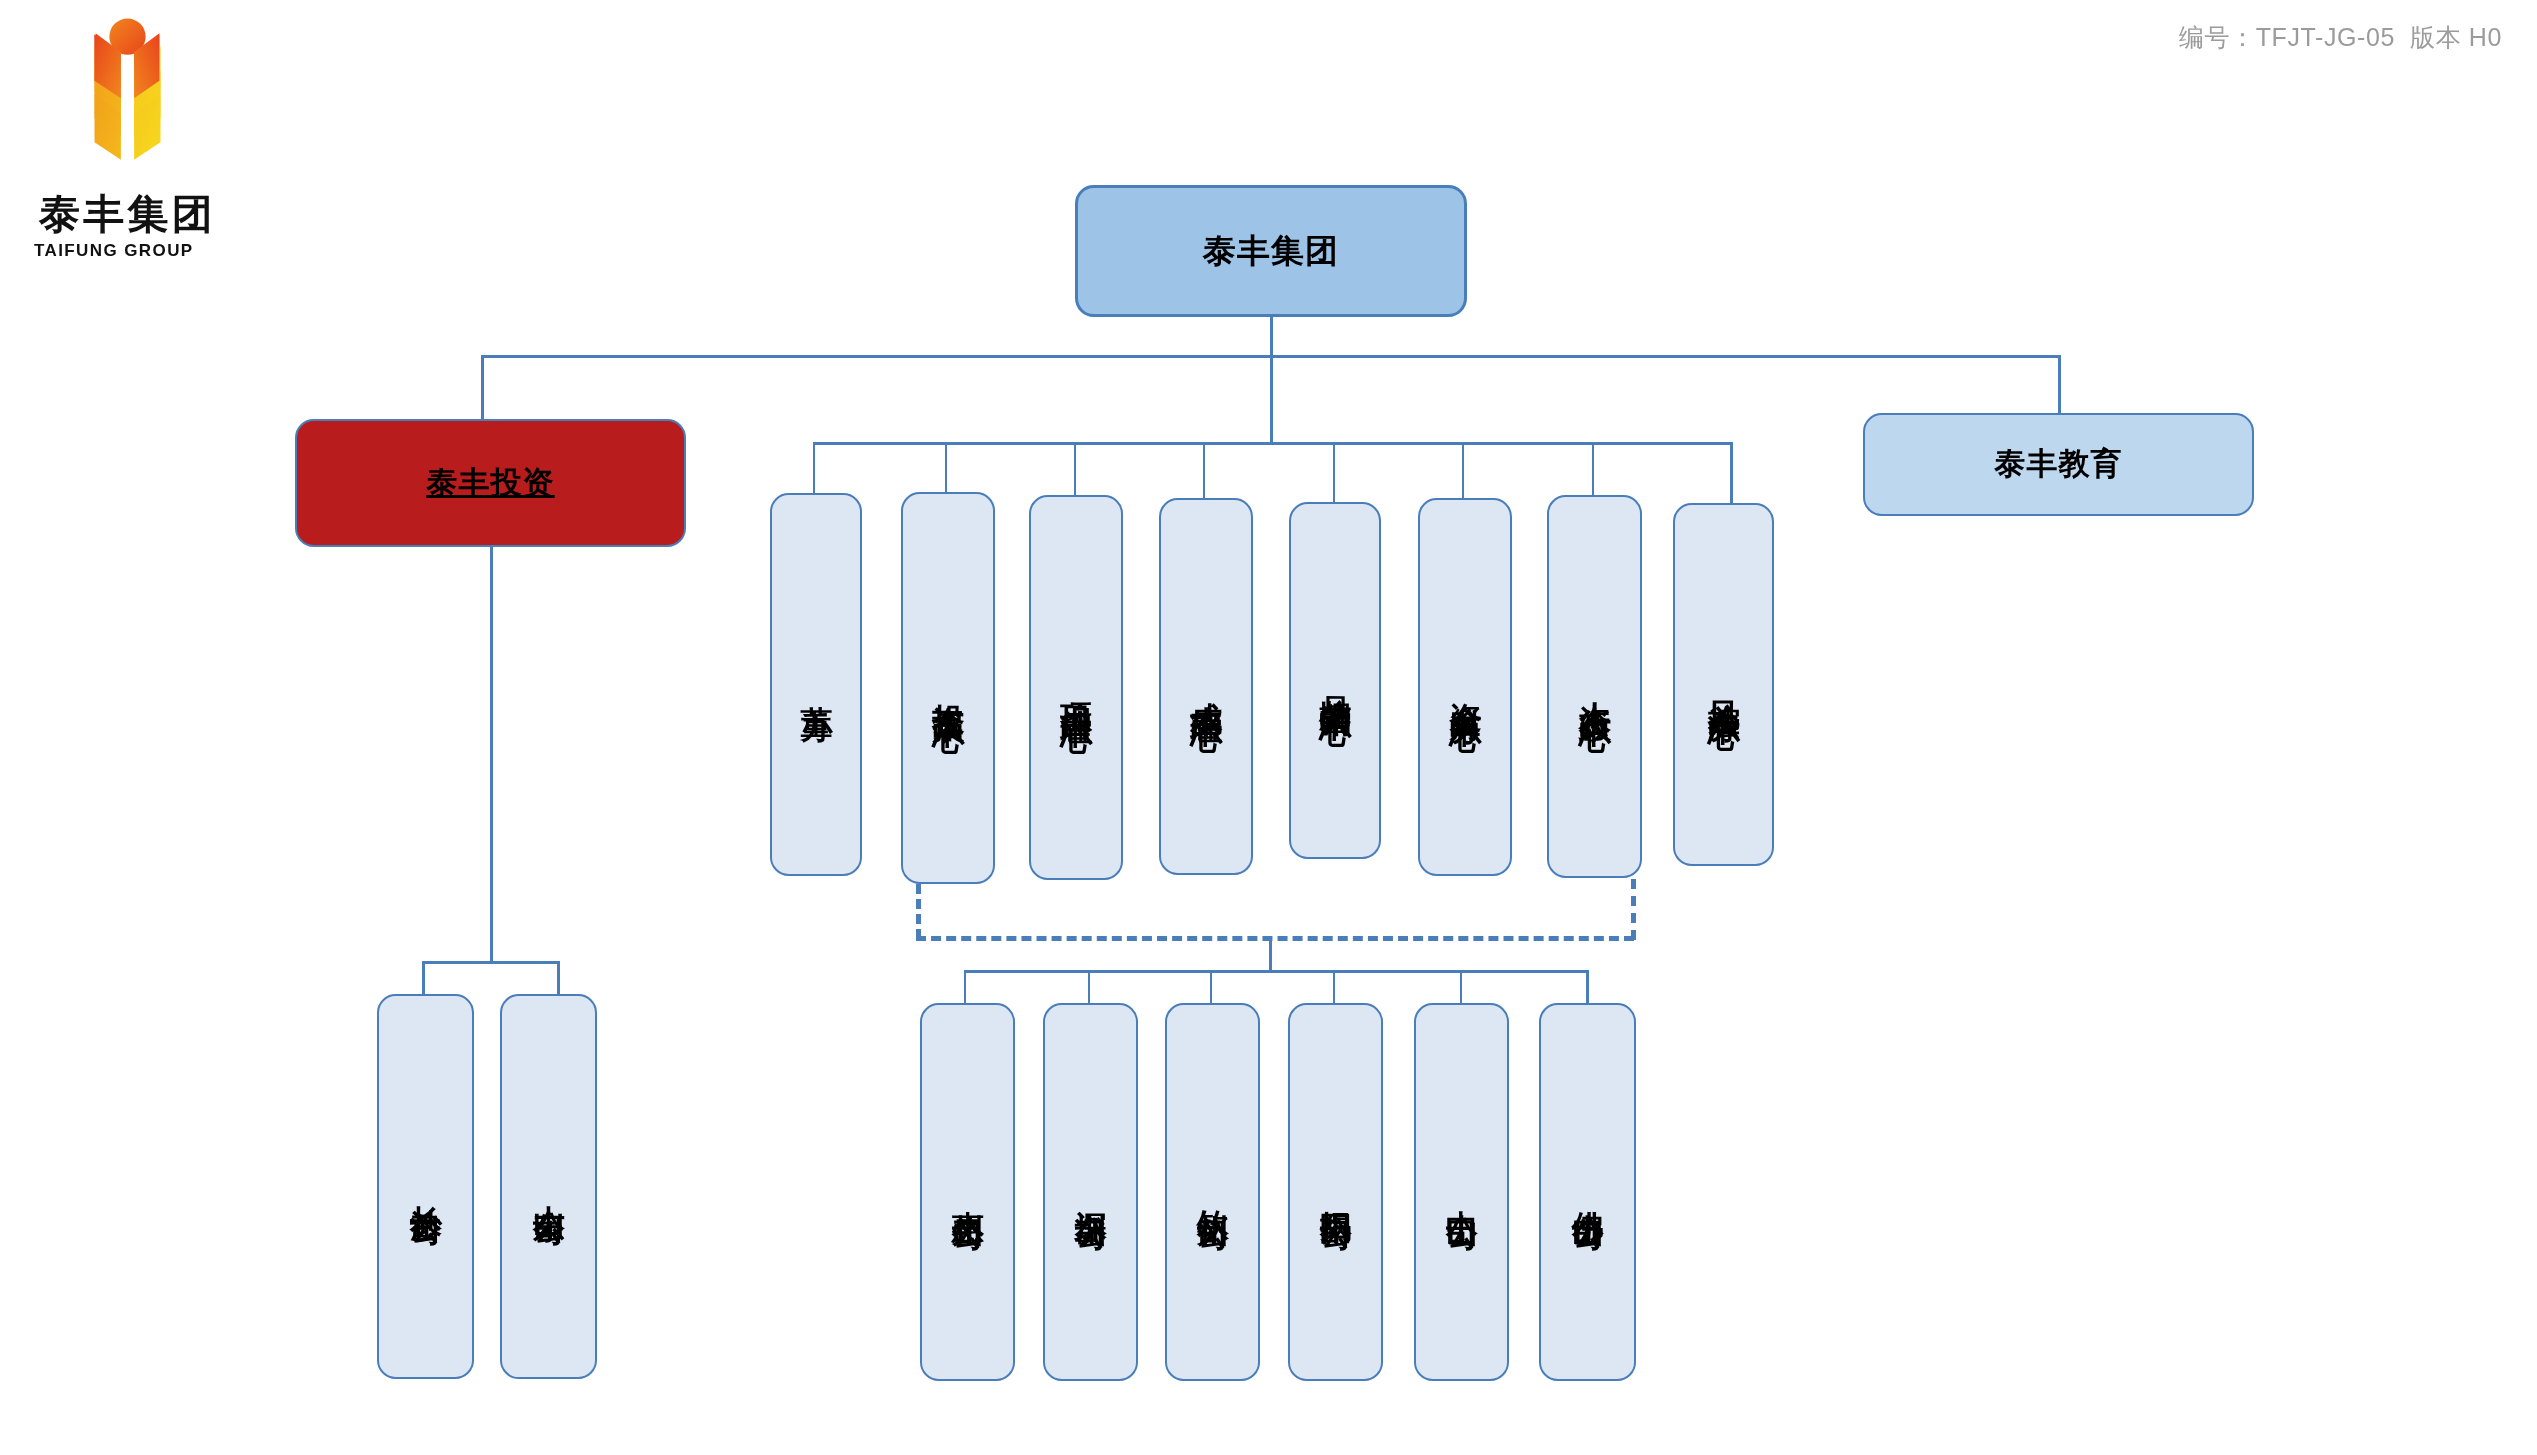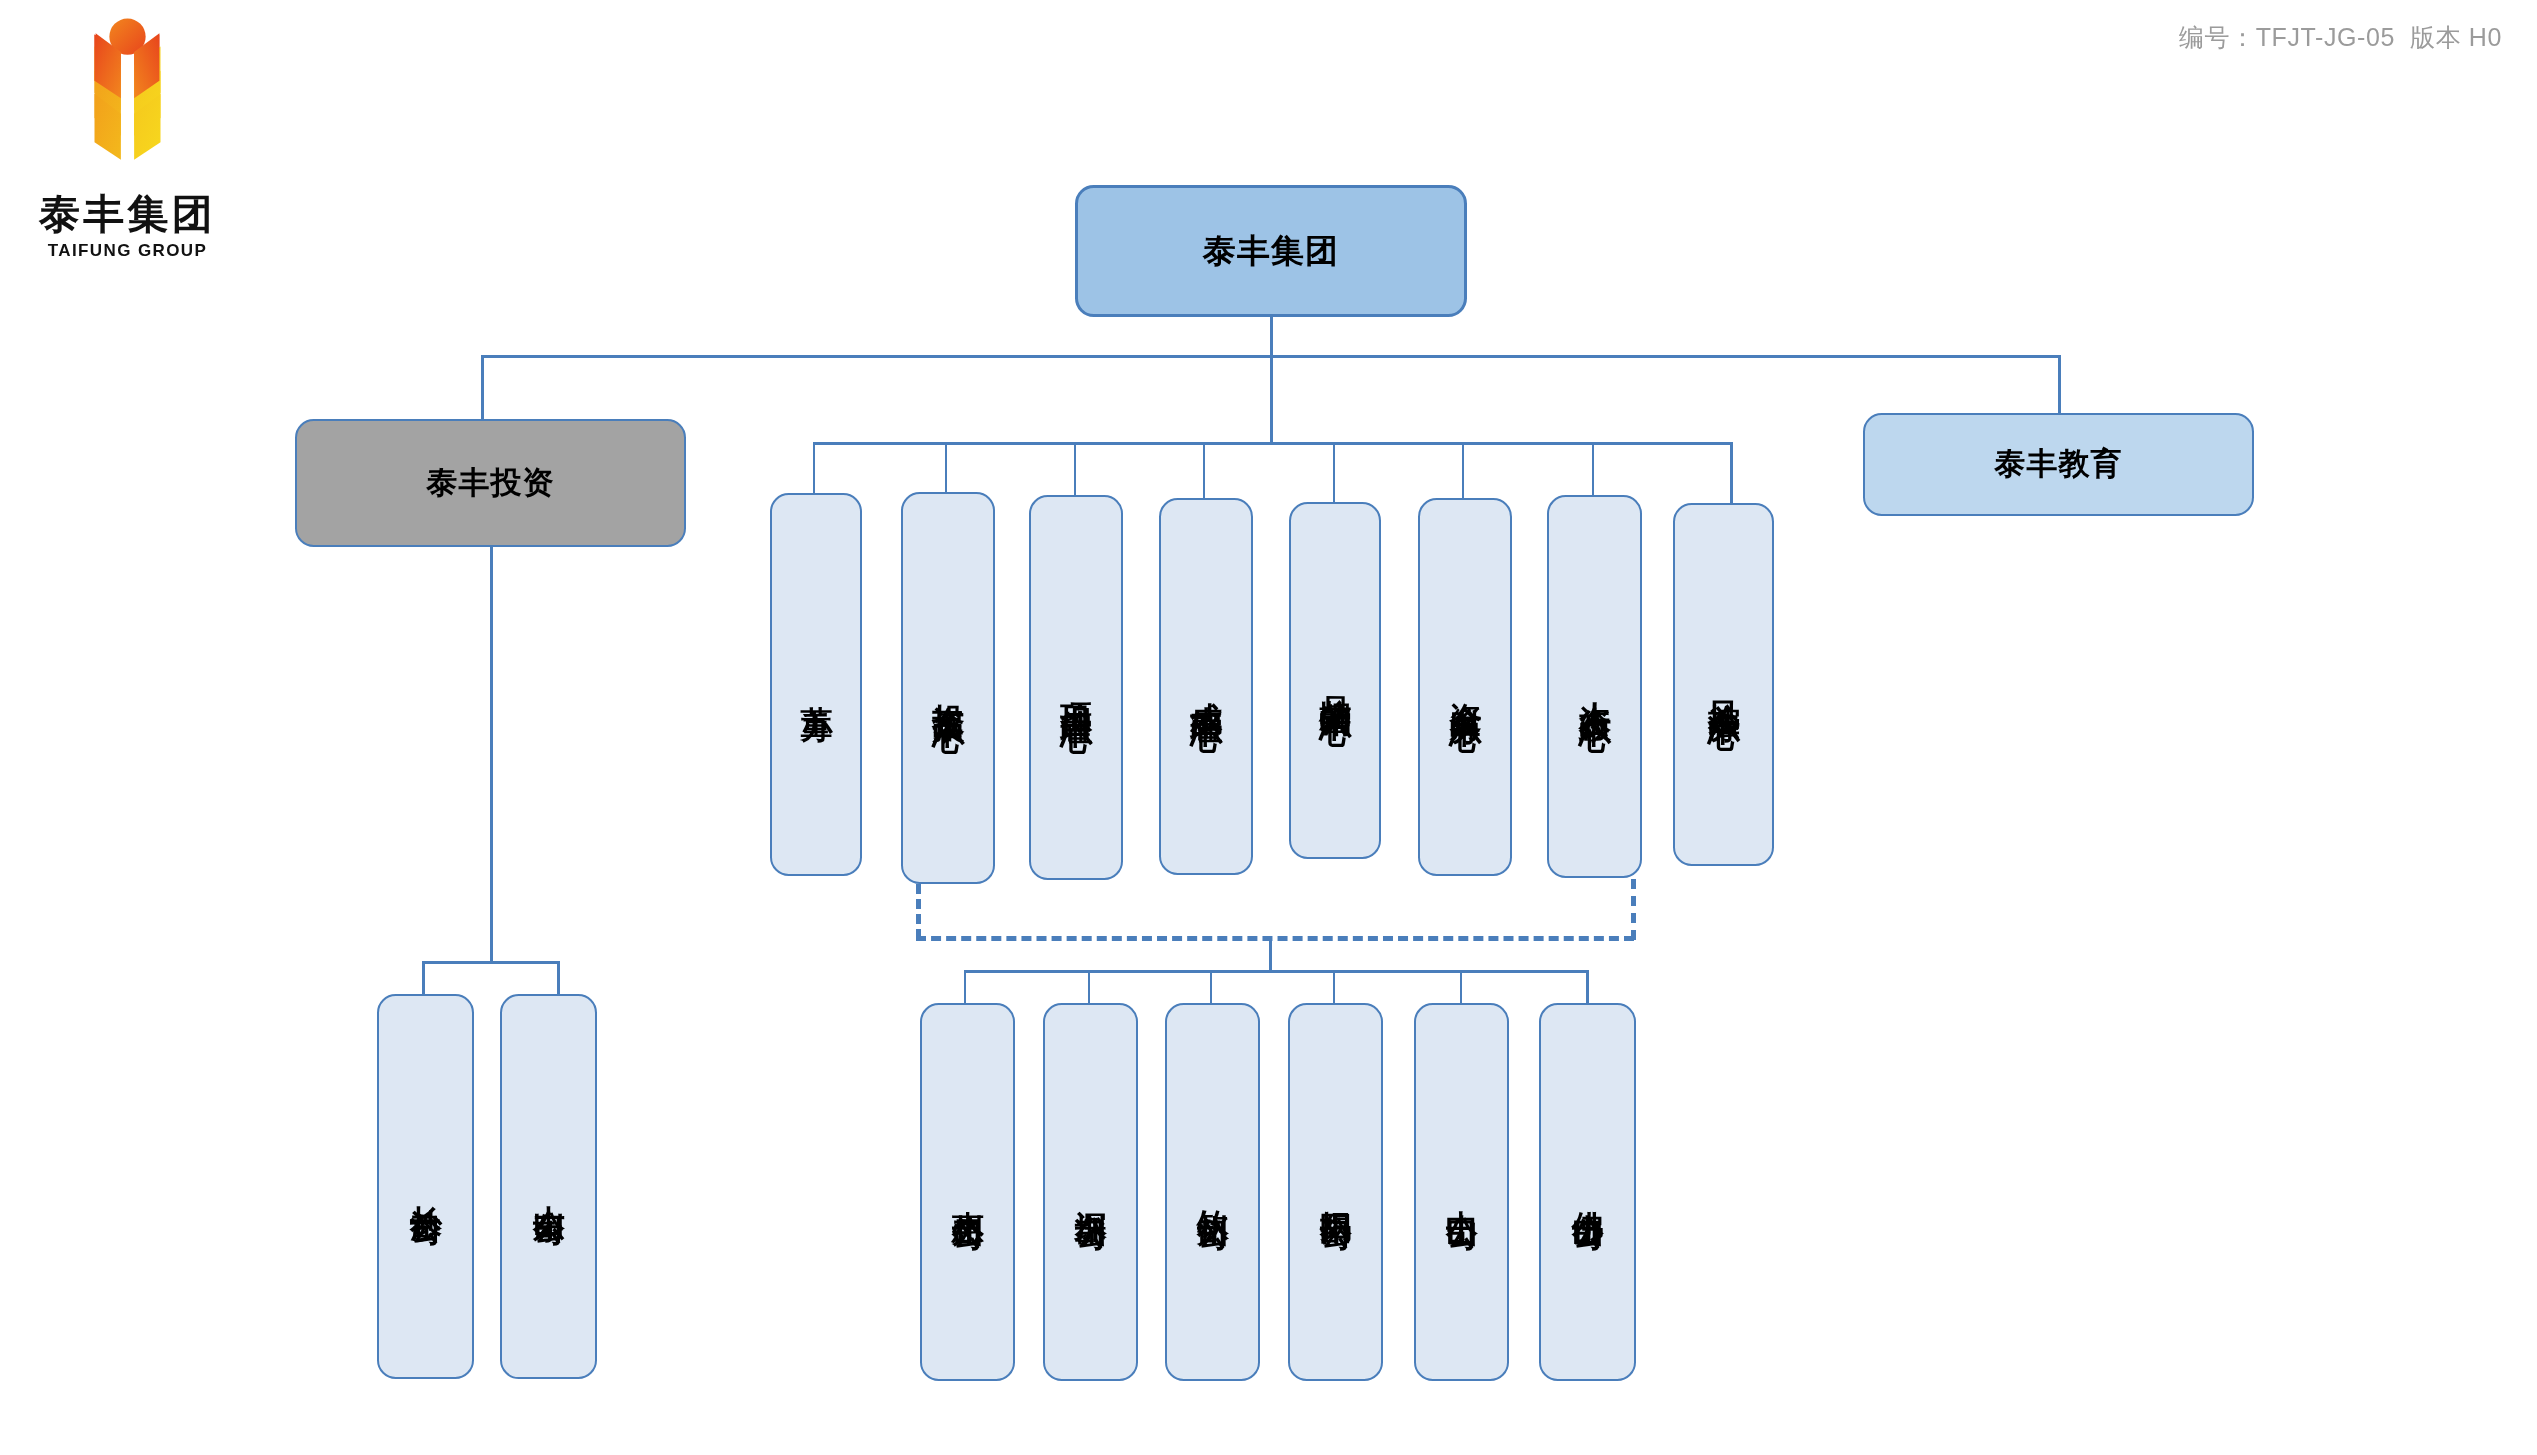--- a/index.html
+++ b/index.html
@@ -42,21 +42,21 @@
     letter-spacing:3.3px;
     text-align:center;
     margin-top:2.2px;
     line-height:1;
   }
   #logo .brand-en{
     font-size:17px;
     font-weight:700;
     color:#111111;
     letter-spacing:1.4px;
-    text-align:center;
+    text-align:left;
     margin-top:6.6px;
     line-height:1;
   }
 
   
   .ln{position:absolute;background:#4a7ebb;}
   .ln.h{height:2.8px;}
   .ln.v{width:2.8px;}
   .dash-h{
     position:absolute;height:0;border-top:5px dashed #4a7ebb;
@@ -83,21 +83,21 @@
     border-color:#4a7ebb;
     border-width:3.3px;
     font-size:33px;
     letter-spacing:1.1px;
   }
   .node.branch{
     background:#bdd7ee;
     font-size:31px;
     letter-spacing:1.1px;
   }
-  .node.branch.invest{background:#a3a3a3;}
+  .node.branch.invest{background:#b91c1c;text-decoration:underline;}
   .node.dept,.node.company{
     background:#dde7f3;
     font-size:32px;
     writing-mode:vertical-rl;
     text-orientation:upright;
     letter-spacing:3.3px;
     padding:10px 0;
   }
   .node.dept .vtxt,.node.company .vtxt{
     writing-mode:vertical-rl;

